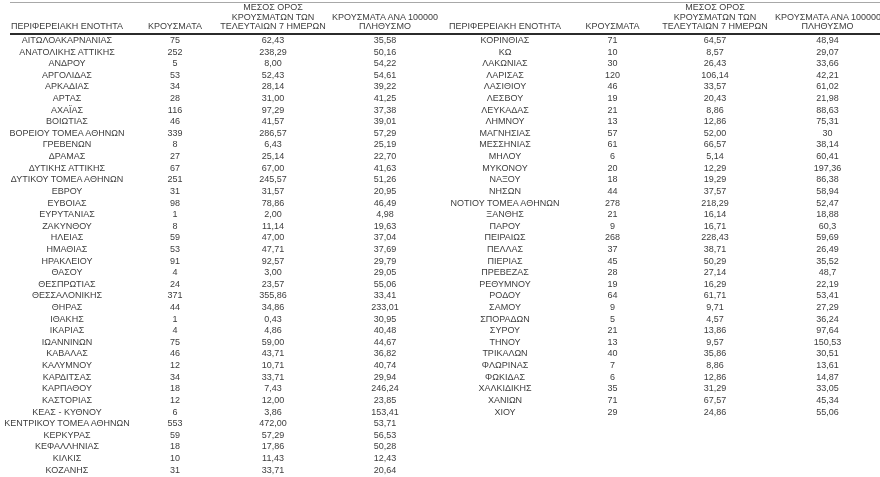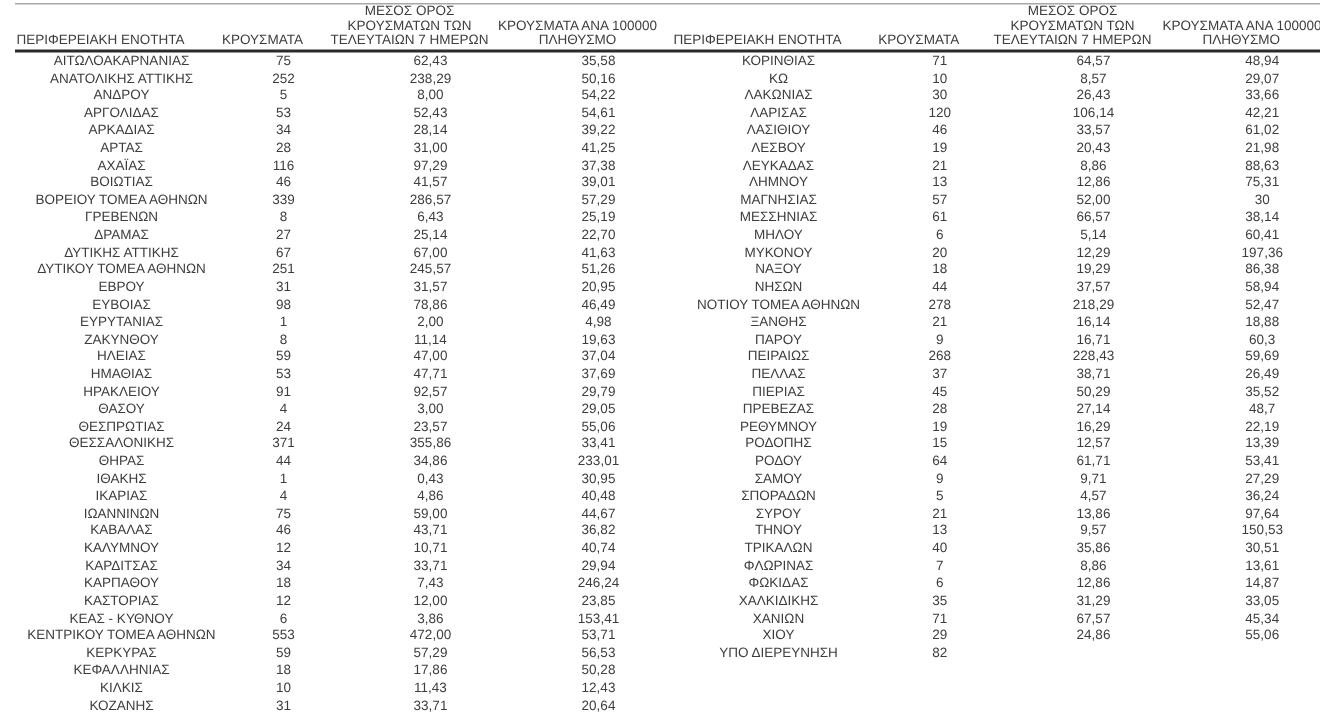--- a/index.html
+++ b/index.html
@@ -21,21 +21,21 @@
     display:grid;
     grid-template-columns:134px 82px 114px 110px 130px 85px 120px 105px;
     align-items:end;
   }
   .th {
     text-align:center; font-size:9px; line-height:9.5px;
     white-space:nowrap; padding-bottom:2px;
   }
   .th span { display:block;text-align:center; }
 
-  .tbody { position:absolute; top:35px; width:440px;padding-left:14px; }
+  .tbody { position:absolute; top:35px; width:440px; }
   .tbody.left  { left:0; }
   .tbody.right { left:440px; }
 
   .tbody.left .tr  { display:grid; grid-template-columns:134px 82px 114px 110px; }
   .tbody.right .tr { display:grid; grid-template-columns:130px 85px 120px 105px; }
   .tr { height:11.62px; align-items:center; }
   .td {
     font-size:9px; line-height:11.62px; text-align:center;
     white-space:nowrap; overflow:visible;
   }
@@ -441,26 +441,20 @@
         <div class="td">27,14</div>
         <div class="td">48,7</div>
       </div>
       <div class="tr">
         <div class="td">ΡΕΘΥΜΝΟΥ</div>
         <div class="td">19</div>
         <div class="td">16,29</div>
         <div class="td">22,19</div>
       </div>
       <div class="tr">
-        <div class="td">ΡΟΔΟΠΗΣ</div>
-        <div class="td">15</div>
-        <div class="td">12,57</div>
-        <div class="td">13,39</div>
-      </div>
-      <div class="tr">
         <div class="td">ΡΟΔΟΥ</div>
         <div class="td">64</div>
         <div class="td">61,71</div>
         <div class="td">53,41</div>
       </div>
       <div class="tr">
         <div class="td">ΣΑΜΟΥ</div>
         <div class="td">9</div>
         <div class="td">9,71</div>
         <div class="td">27,29</div>
@@ -512,21 +506,15 @@
         <div class="td">71</div>
         <div class="td">67,57</div>
         <div class="td">45,34</div>
       </div>
       <div class="tr">
         <div class="td">ΧΙΟΥ</div>
         <div class="td">29</div>
         <div class="td">24,86</div>
         <div class="td">55,06</div>
       </div>
-      <div class="tr">
-        <div class="td">ΥΠΟ ΔΙΕΡΕΥΝΗΣΗ</div>
-        <div class="td">82</div>
-        <div class="td"></div>
-        <div class="td"></div>
-      </div>
     </div>
 
 </div>
 
 </body></html>

